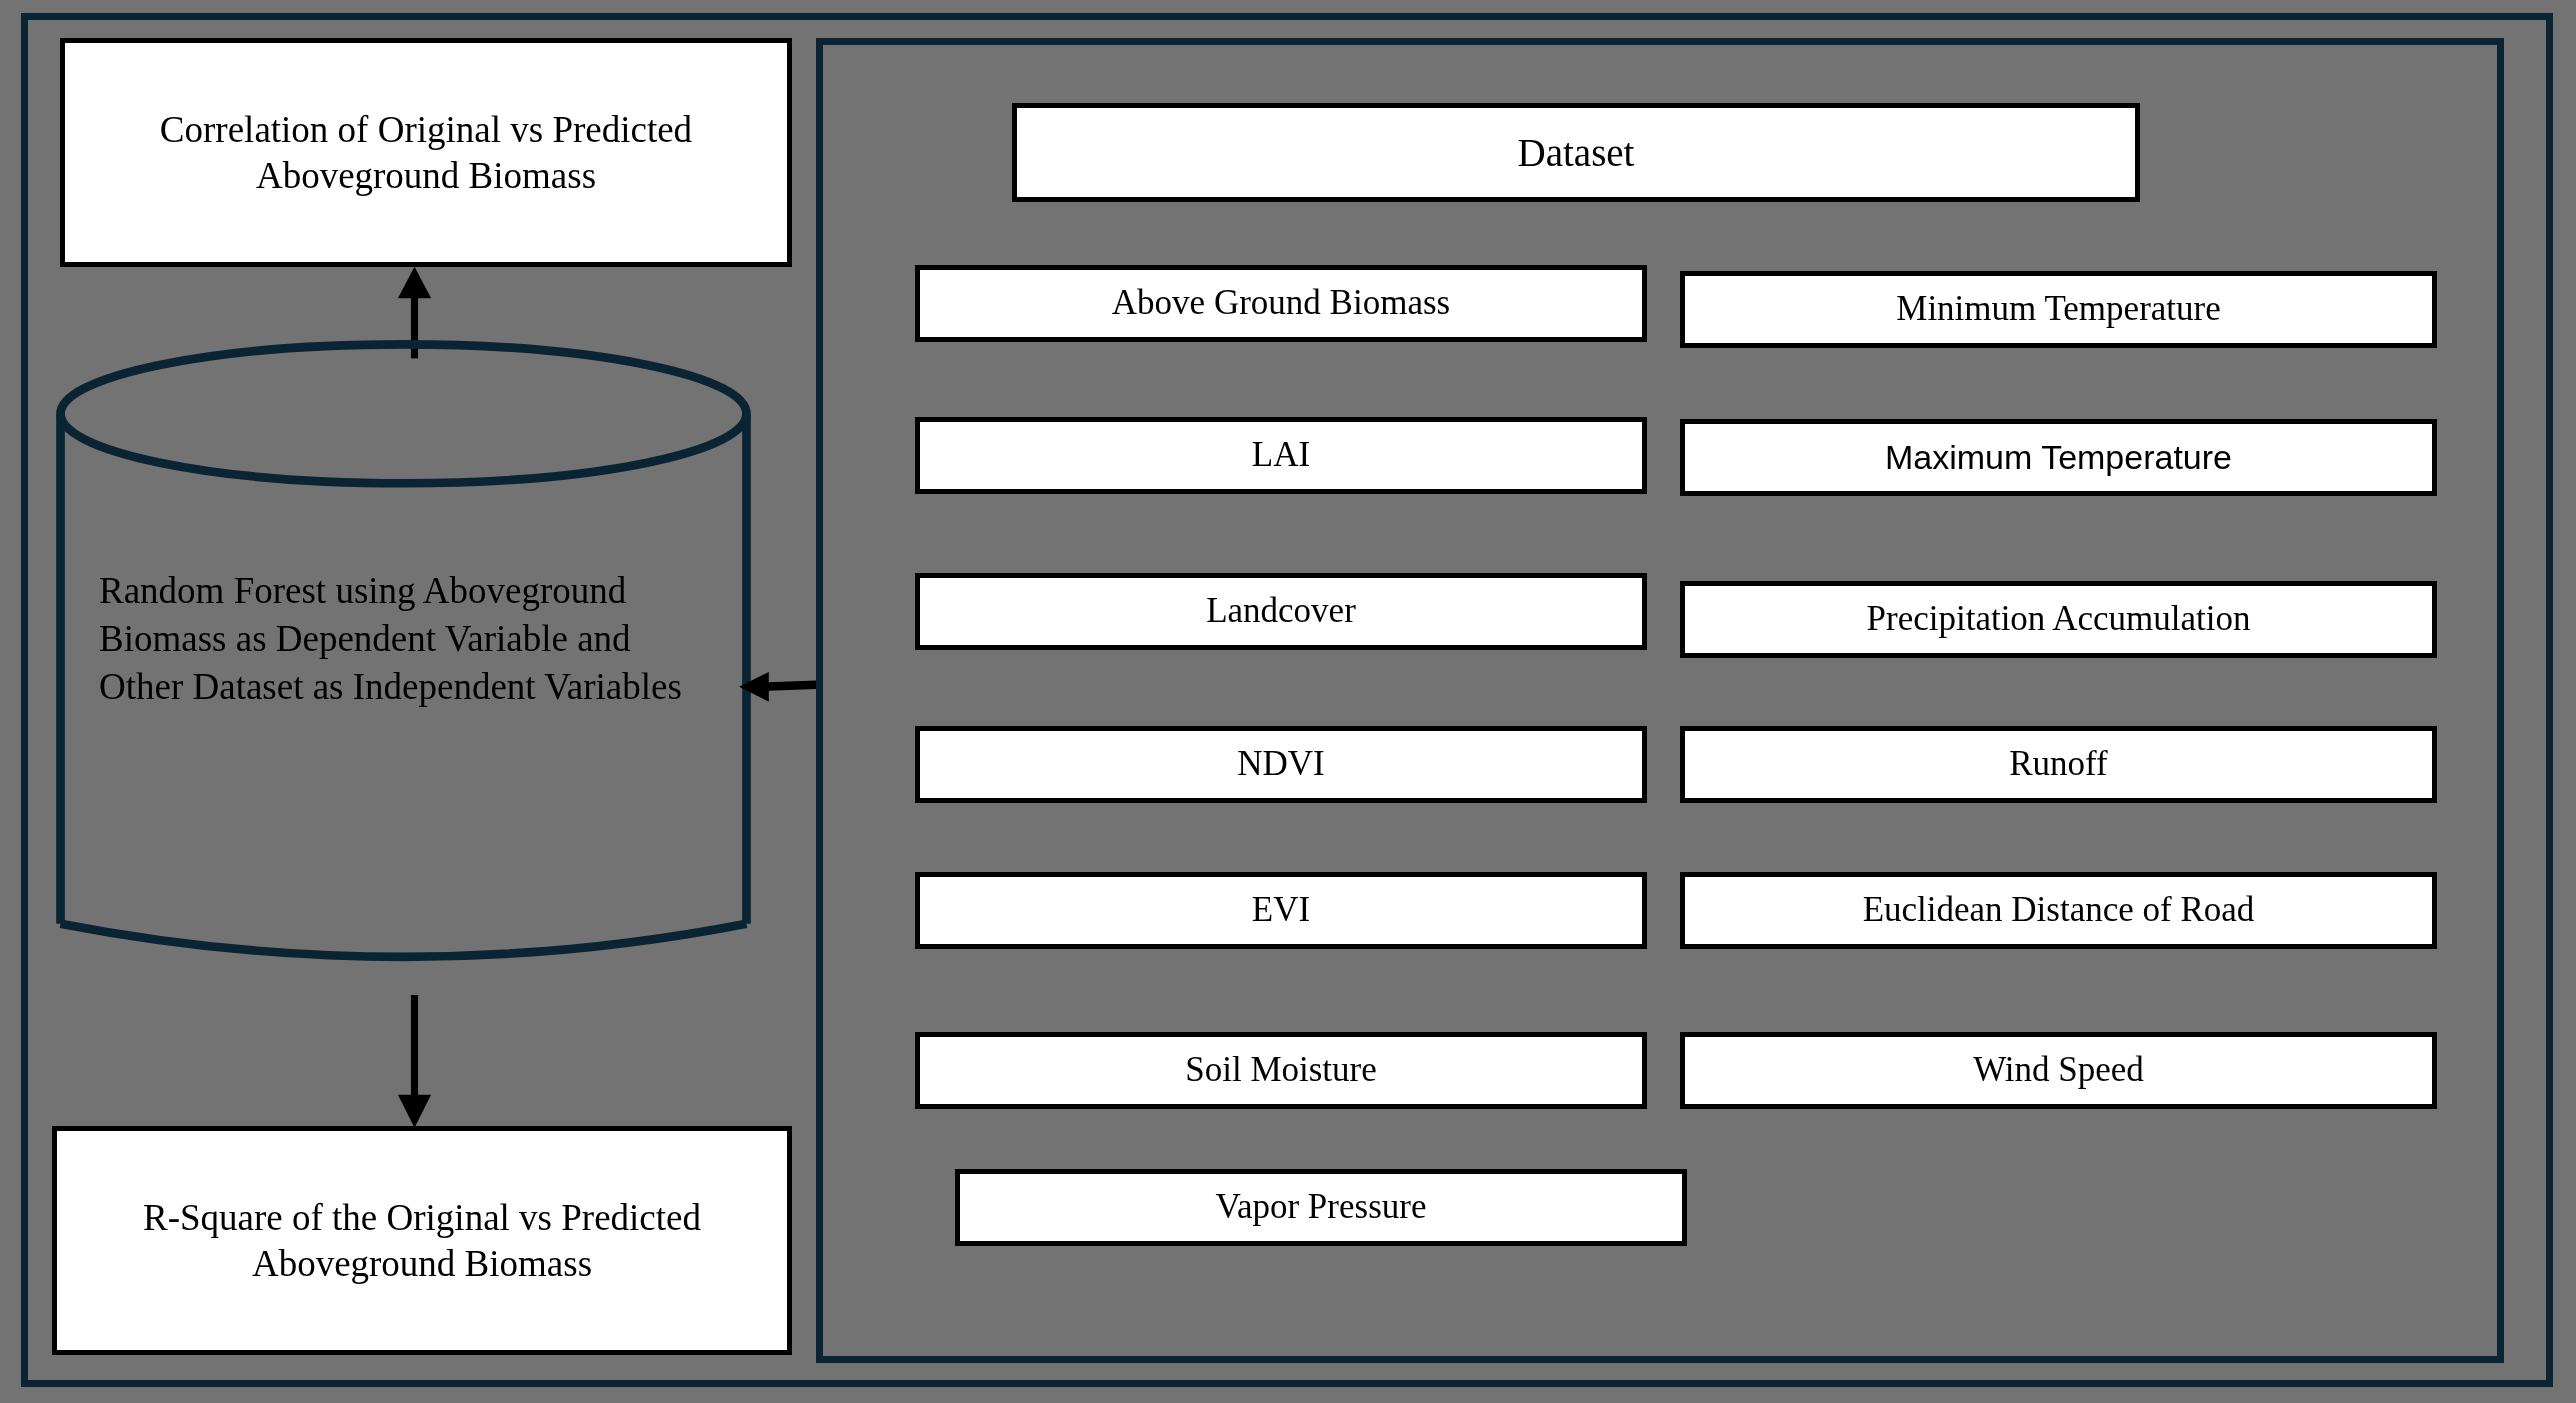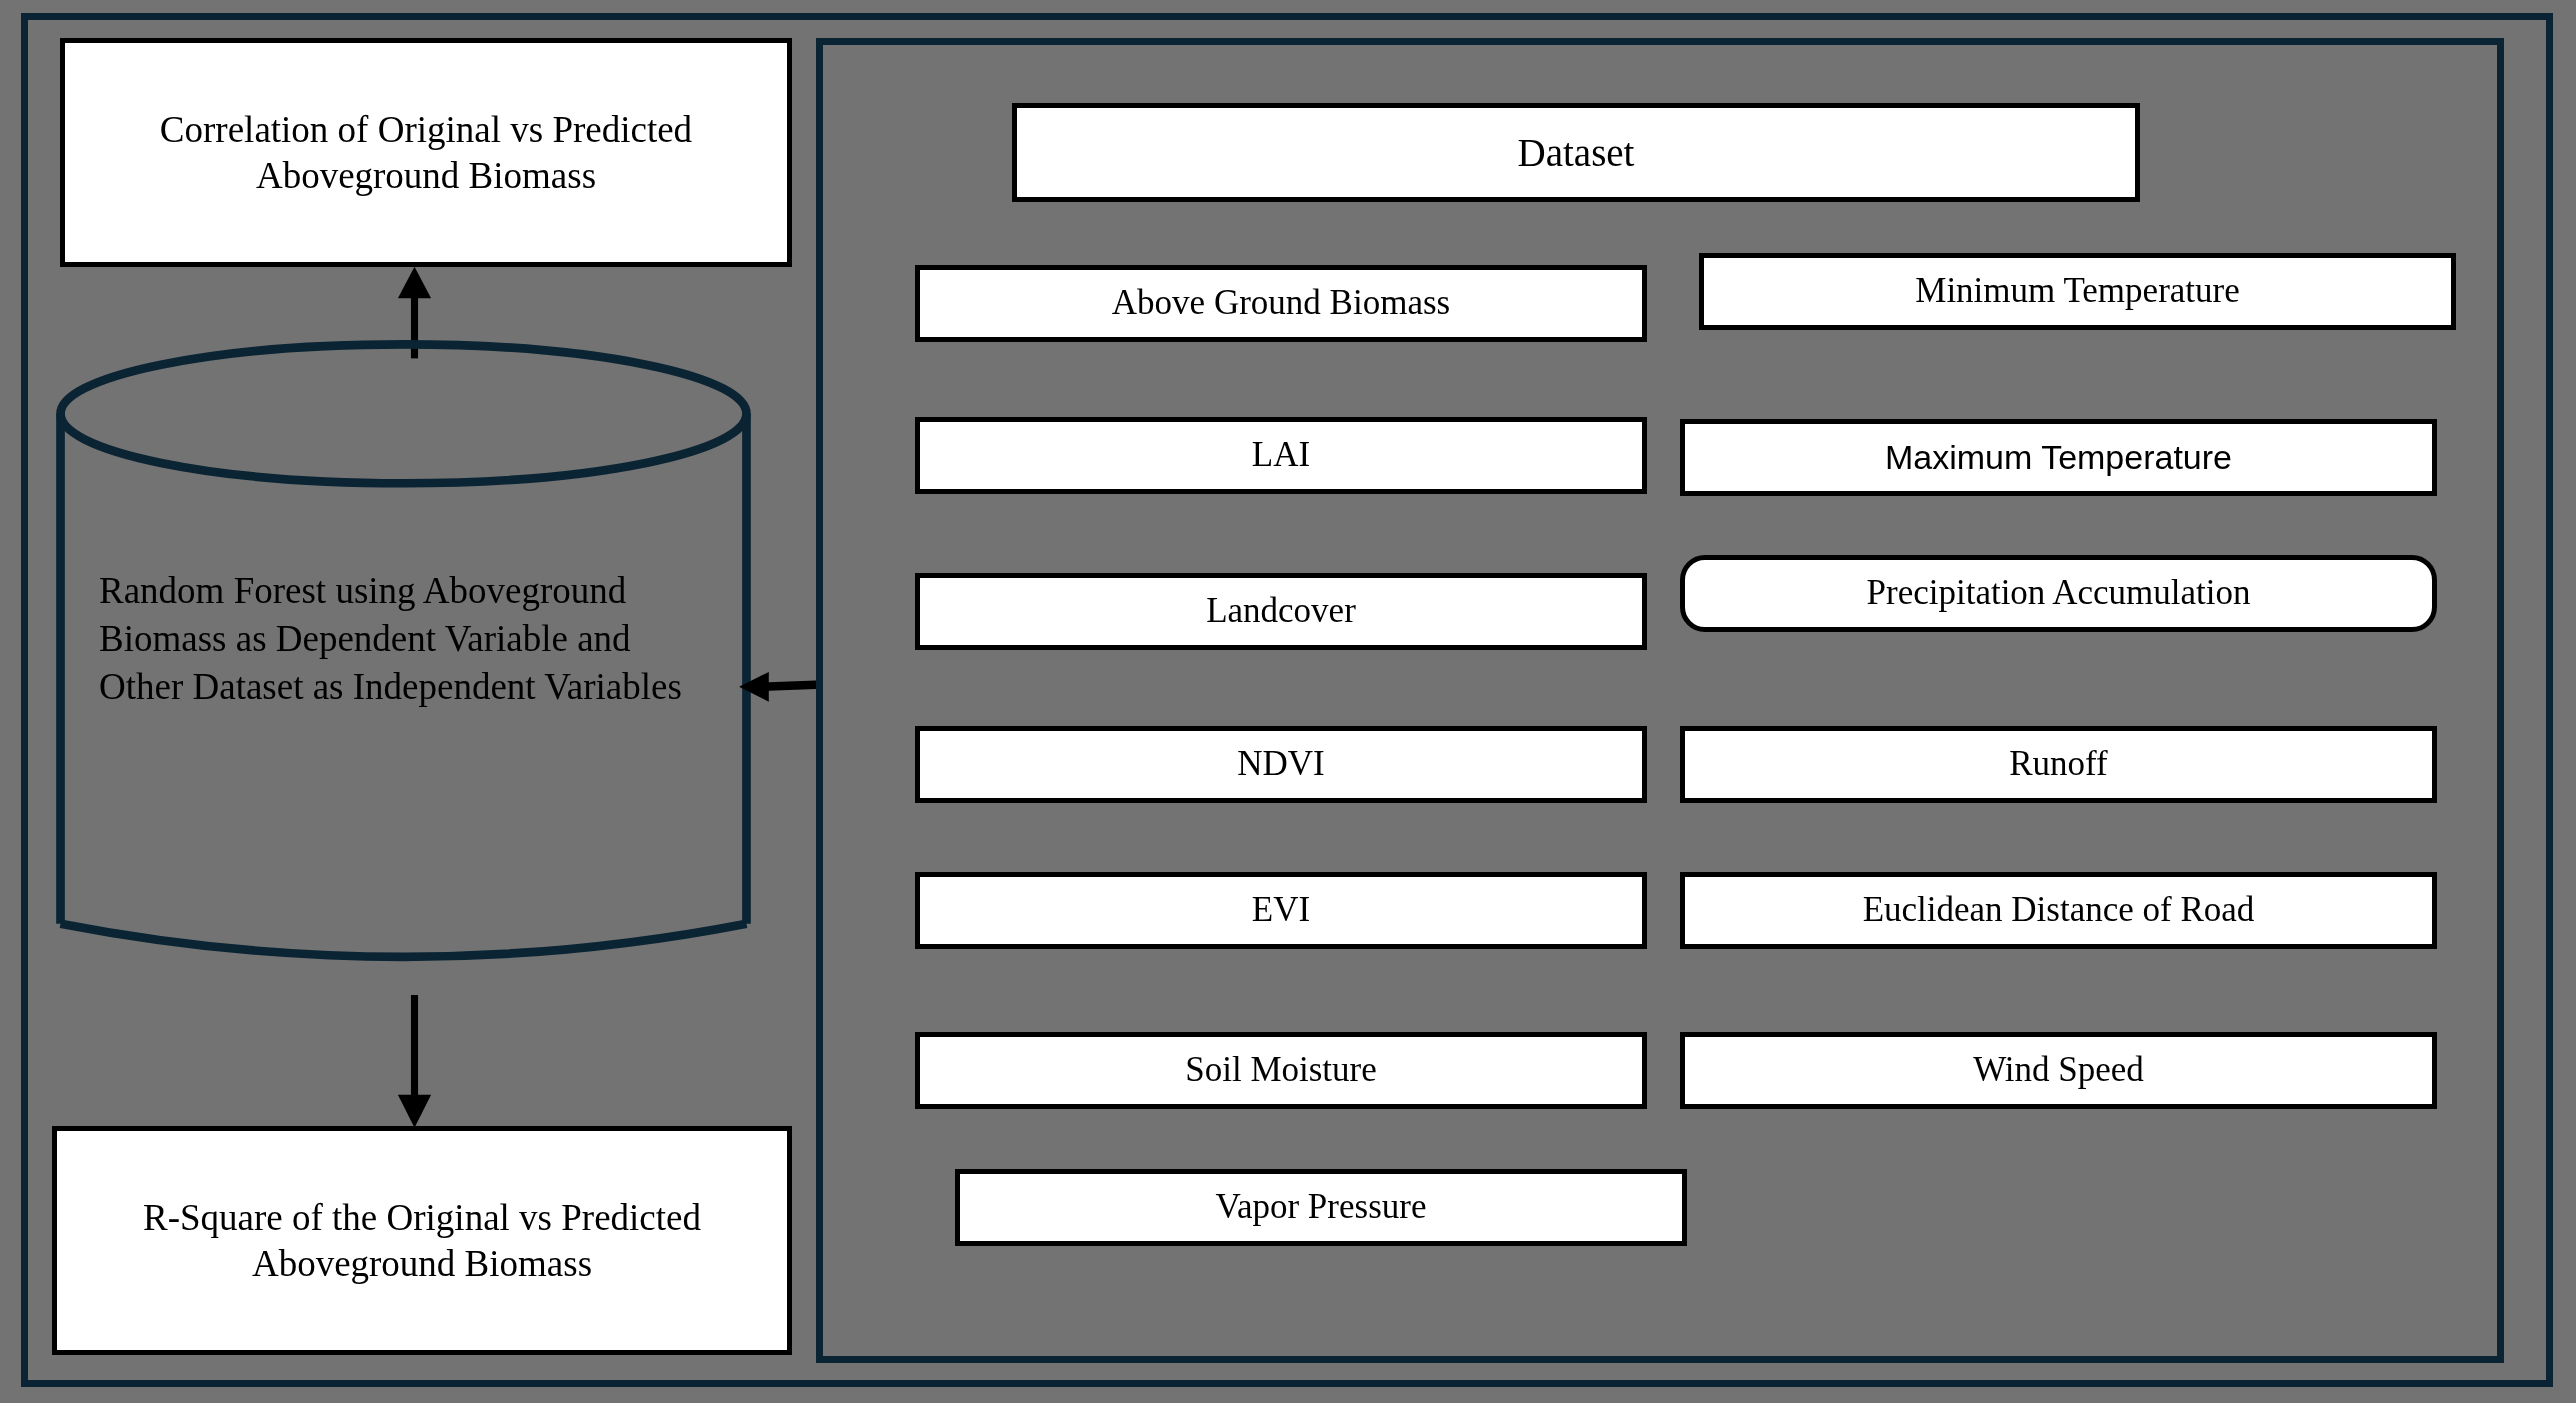--- a/index.html
+++ b/index.html
@@ -194,27 +194,27 @@
   <div class="pbox var-box col-left" style="top:872px;">
     <span>EVI</span>
   </div>
   <div class="pbox var-box col-left" style="top:1032px;">
     <span>Soil Moisture</span>
   </div>
   <div class="pbox var-box col-left" style="top:1169px;margin-left:40px;">
     <span>Vapor Pressure</span>
   </div>
 
-  <div class="pbox var-box col-right" style="top:253px;margin-left:19px;">
+  <div class="pbox var-box col-right" style="top:271px;">
     <span>Minimum Temperature</span>
   </div>
   <div class="pbox var-box col-right sans" style="top:419px;">
     <span>Maximum Temperature</span>
   </div>
-  <div class="pbox var-box col-right" style="top:555px;border-radius:25px;">
+  <div class="pbox var-box col-right" style="top:581px;">
     <span>Precipitation Accumulation</span>
   </div>
   <div class="pbox var-box col-right" style="top:726px;">
     <span>Runoff</span>
   </div>
   <div class="pbox var-box col-right" style="top:872px;">
     <span>Euclidean Distance of Road</span>
   </div>
   <div class="pbox var-box col-right" style="top:1032px;">
     <span>Wind Speed</span>

